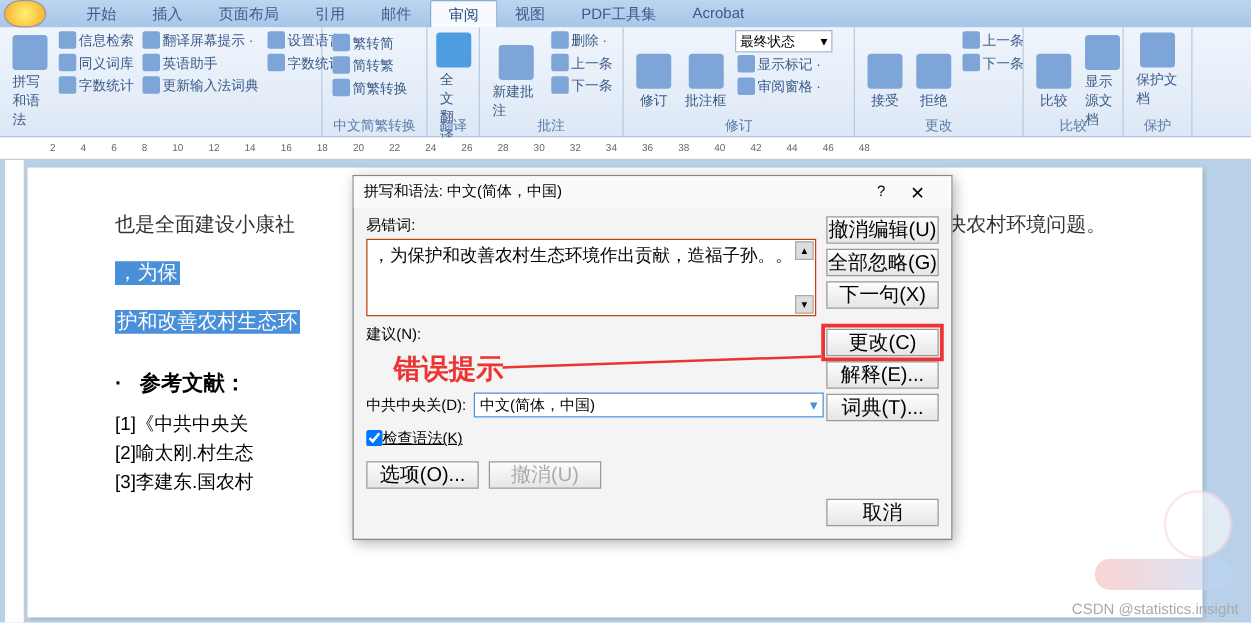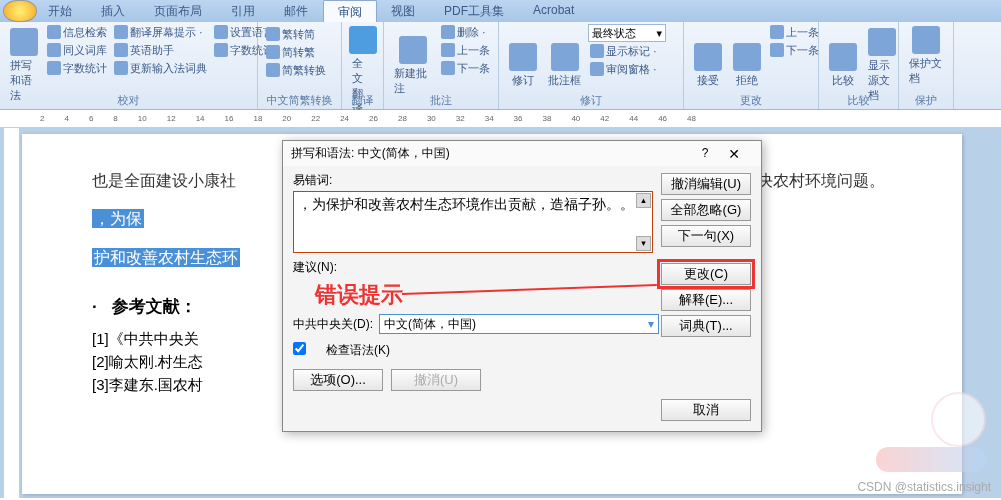--- a/index.html
+++ b/index.html
@@ -1,17 +1,17 @@
 <!DOCTYPE html>
 <html><head>
 <meta charset="utf-8">
 <style>
 * { margin:0; padding:0; box-sizing:border-box; font-family:"Microsoft YaHei",Arial,sans-serif; }
 body { width:1001px; height:500px; background:#fff; overflow:hidden; position:relative; }
-.tabs { display:flex; background:linear-gradient(#bcd5f0,#a8c6e8); height:22px; font-size:12px; color:#3c5a88; padding-left:34px; }
+.tabs { display:flex; background:linear-gradient(#bcd5f0,#a8c6e8); height:22px; font-size:12px; color:#3c5a88; padding-left:55px; }
 .tab { padding:3px 14px; cursor:pointer; border-right:1px solid transparent; }
 .tab.active { background:#f7fbff; border:1px solid #8ba8d0; border-bottom:none; color:#2a4d7f; border-radius:2px 2px 0 0; }
 .office-btn { position:absolute; left:3px; top:0; width:34px; height:22px; background:radial-gradient(circle,#fff176,#f9a825); border-radius:50%/60%; border:1px solid #999; }
 .ribbon { display:flex; background:linear-gradient(#f0f5fc,#dde8f6); height:88px; border-bottom:1px solid #a0b8d8; }
 .rgroup { border-right:1px solid #b8cce0; display:flex; flex-direction:column; padding:2px 6px; position:relative; }
 .rgroup-title { position:absolute; bottom:1px; left:0; right:0; text-align:center; font-size:11px; color:#5a7aa8; }
 .ritems { display:flex; gap:3px; flex:1; }
 .ritem-small { font-size:11px; color:#3c5a88; display:flex; align-items:flex-start; gap:2px; padding:1px 2px; white-space:nowrap; }
 .ritem-big { display:flex; flex-direction:column; align-items:center; font-size:11px; color:#3c5a88; padding:2px 4px; justify-content:center; }
 .ricon-sm { width:14px; height:14px; background:#7da5d8; border-radius:2px; }
@@ -30,25 +30,25 @@
 .dialog { position:absolute; left:282px; top:140px; width:480px; height:292px; background:#f4f4f4; border:1px solid #888; box-shadow:2px 2px 10px rgba(0,0,0,0.3); font-size:12px; }
 .dialog-title { display:flex; justify-content:space-between; align-items:flex-end; padding:4px 8px; background:#fafafa; }
 .dialog-close { width:38px; text-align:center; font-size:14px; }
 .dialog-help { width:20px; text-align:center; }
 .dialog-body { padding:6px 10px; }
 .dlabel { font-size:12px; margin-bottom:2px; }
 .textbox { width:360px; height:62px; background:#fff; border:1px solid #c2410c; padding:4px; font-size:14px; font-family:SimSun,serif; position:relative; }
 .textbox-small { width:360px; height:22px; background:#fff; border:1px solid #999; padding:2px 4px; font-size:12px; }
 .scroll-arrow { position:absolute; right:1px; width:15px; height:15px; background:#ddd; border:1px solid #aaa; text-align:center; font-size:9px; line-height:13px; }
 .btn-col { position:absolute; right:10px; top:32px; display:flex; flex-direction:column; gap:4px; }
-.dbtn { width:90px; height:22px; background:linear-gradient(#fdfdfd,#e6e6e6); border:1px solid #999; font-size:13px; display:flex; align-items:center; justify-content:center; }
+.dbtn { width:90px; height:22px; background:linear-gradient(#fdfdfd,#e6e6e6); border:1px solid #999; font-size:16px; display:flex; align-items:center; justify-content:center; }
 .dbtn.highlight-red { outline:3px solid #e33; outline-offset:1px; }
 .lang-row { display:flex; align-items:center; gap:6px; margin-top:8px; }
 .lang-select { flex:0 0 280px; height:20px; border:1px solid #4a90d9; background:#fff; padding:0 4px; display:flex; justify-content:space-between; align-items:center; }
-.check-row { display:flex; align-items:flex-start; gap:20px; margin-top:8px; }
+.check-row { display:flex; align-items:center; gap:0; margin-top:8px;text-decoration:underline; }
 .bottom-btns { display:flex; gap:8px; margin-top:10px; }
 .err-annotation { position:absolute; left:315px; top:280px; font-size:22px; color:#e33; font-weight:bold; z-index:20; }
 .watermark { position:absolute; right:10px; bottom:6px; font-size:12px; color:#aaa; }
 .cartoon { position:absolute; right:5px; bottom:28px; width:120px; height:80px; opacity:0.6; }
 .cartoon .bunny { width:55px; height:55px; background:#fff; border-radius:50%; position:absolute; right:10px; top:0; border:2px solid #f8d8e0; }
 .cartoon .box { width:110px; height:25px; background:linear-gradient(90deg,#f8b8b8,#b8d8f8); border-radius:12px; position:absolute; bottom:0; }
 .draw-line { position:absolute; border-top:2px solid #e33; transform-origin:left center; z-index:19; }
 </style>
 </head>
 <body>
@@ -106,21 +106,20 @@
         <div class="ritem-small">
             <div class="ricon-sm"></div>
             <span>设置语言</span>
           </div>
         <div class="ritem-small">
             <div class="ricon-sm"></div>
             <span>字数统计</span>
           </div>
       </div>
     </div>
-    <div class="rgroup-title">校对</div>
   </div>
   <div class="rgroup" style="width:84px">
     <div class="vcol" style="padding-top:2px">
       <div class="ritem-small">
           <div class="ricon-sm"></div>
           <span>繁转简</span>
         </div>
       <div class="ritem-small">
           <div class="ricon-sm"></div>
           <span>简转繁</span>

